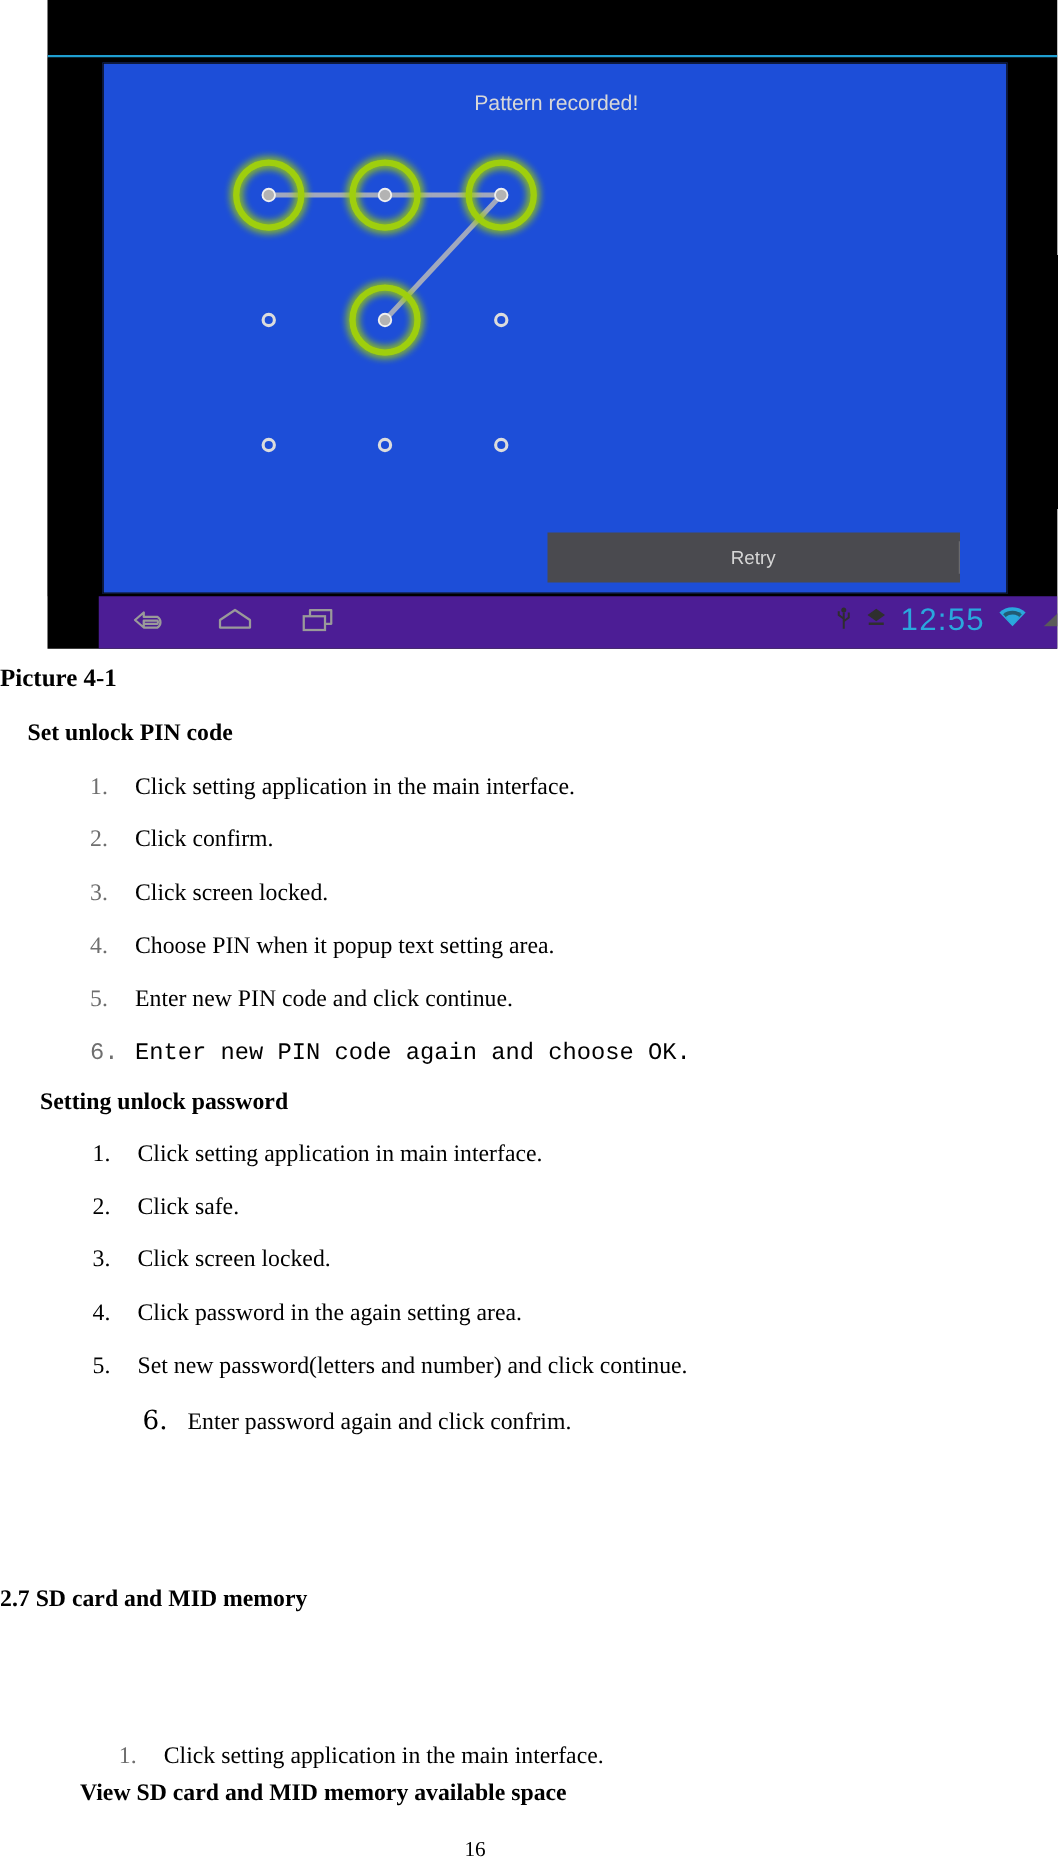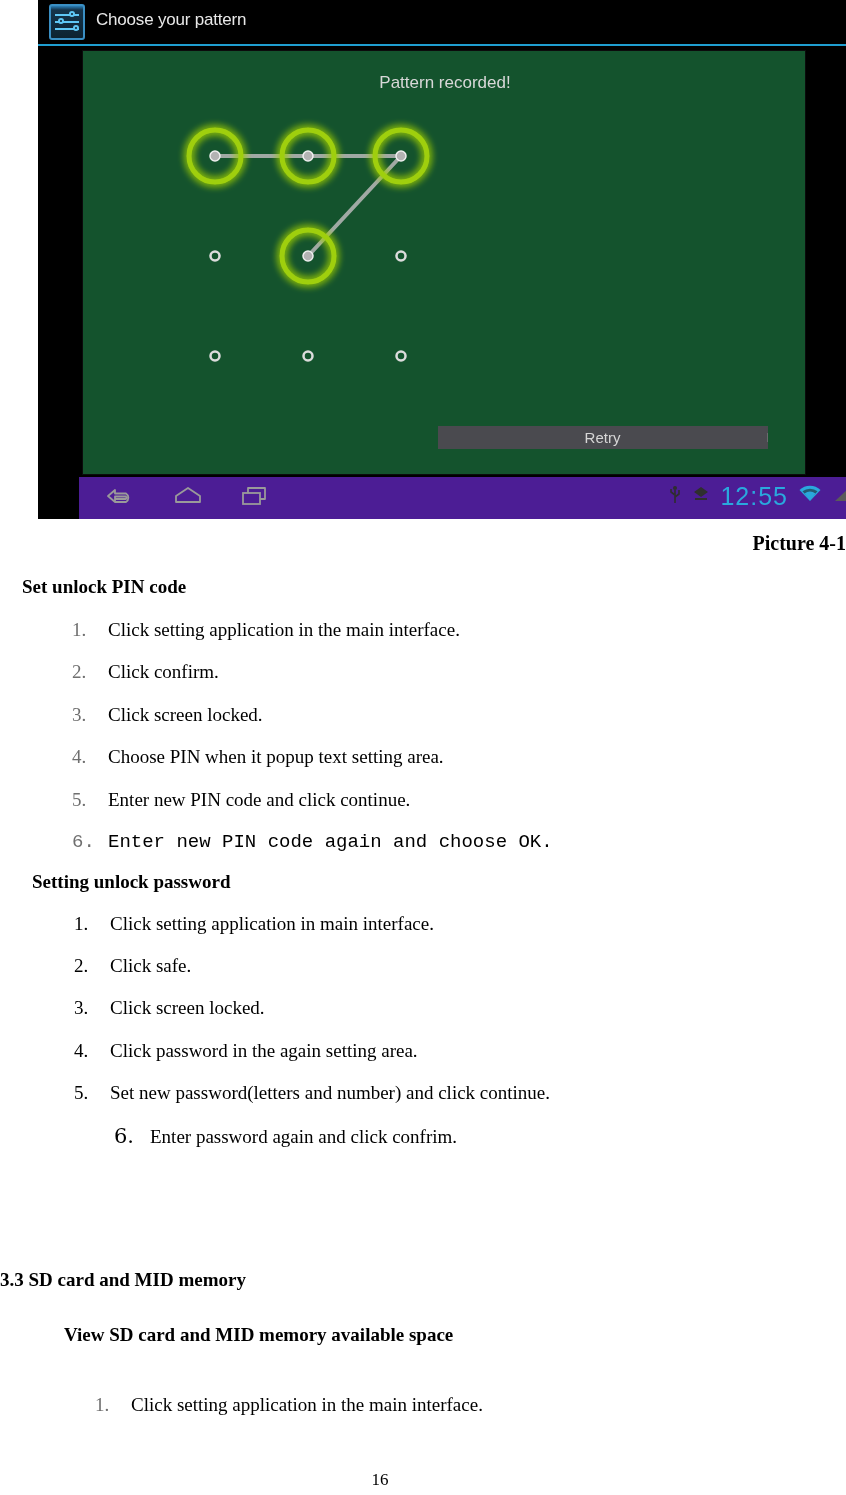--- a/index.html
+++ b/index.html
@@ -96,21 +96,21 @@
     width: 808px;
     height: 431px;
     background: #000000;
   }
   .panel {
     position: absolute;
     left: 44px;
     top: 4px;
     width: 724px;
     height: 425px;
-    background: #14532d;
+    background: #1d4ed8;
     border: 1px solid #0b0b0c;
     box-sizing: border-box;
   }
 
   .recorded-text {
     position: absolute;
     left: 0;
     top: 22px;
     width: 724px;
     text-align: center;
@@ -128,21 +128,21 @@
     height: 280px;
   }
   .pattern-grid svg { display: block; }
 
   
   .btn-bar {
     position: absolute;
     left: 355px;
     top: 375px;
     width: 330px;
-    height: 23px;
+    height: 40px;
     background: #4a4a4f;
     display: flex;
   }
   .btn-bar .pbtn {
     flex: 1;
     display: flex;
     align-items: center;
     justify-content: center;
     font-family: "Liberation Sans", "DejaVu Sans", sans-serif;
     font-size: 15px;
@@ -187,21 +187,21 @@
     letter-spacing: 1px;
     line-height: 1;
   }
 
   
   .caption {
     position: absolute;
     left: 0;
     top: 532px;
     width: 846px;
-    text-align: right;
+    text-align: left;
     font-size: 20px;
     font-weight: bold;
   }
 
   .h-sub {
     position: absolute;
     font-size: 19px;
     font-weight: bold;
   }
   .h-section {
@@ -232,31 +232,20 @@
     width: 760px;
     text-align: center;
     font-size: 17px;
   }
 </style>
 </head>
 <body>
 
 <div id="figure">
 
-  <div class="actionbar">
-    <div class="ab-icon">
-      <div class="slider-row"></div>
-      <div class="slider-row"></div>
-      <div class="slider-row"></div>
-      <div class="knob k1"></div>
-      <div class="knob k2"></div>
-      <div class="knob k3"></div>
-    </div>
-    <div class="ab-title">Choose your pattern</div>
-  </div>
   <div class="ab-underline"></div>
 
   <div class="content-area">
     <div class="panel">
 
       <div class="recorded-text">Pattern recorded!</div>
 
       <div class="pattern-grid">
         <svg width="280" height="280" viewBox="0 0 280 280" xmlns="http://www.w3.org/2000/svg">
           <defs>
@@ -401,20 +390,20 @@
 <div class="step" style="left:74px; top:1040px;">
   <span class="num">4.</span><span>Click password in the again setting area.</span>
 </div>
 <div class="step" style="left:74px; top:1082px;">
   <span class="num">5.</span><span>Set new password(letters and number) and click continue.</span>
 </div>
 <div class="step big-num" style="left:74px; top:1124px;margin-left:40px;">
   <span class="num">6.</span><span>Enter password again and click confrim.</span>
 </div>
 
-<div class="h-section" style="left:0px; top:1269px;">3.3 SD card and MID memory</div>
-<div class="h-sub" style="left:64px; top:1324px;">View SD card and MID memory available space</div>
+<div class="h-section" style="left:0px; top:1269px;">2.7 SD card and MID memory</div>
+<div class="h-sub" style="left:64px; top:1424px;">View SD card and MID memory available space</div>
 
 <div class="step gray-num" style="left:95px; top:1394px;">
   <span class="num">1.</span><span>Click setting application in the main interface.</span>
 </div>
 
 <div class="pageno">16</div>
 
 </body></html>

